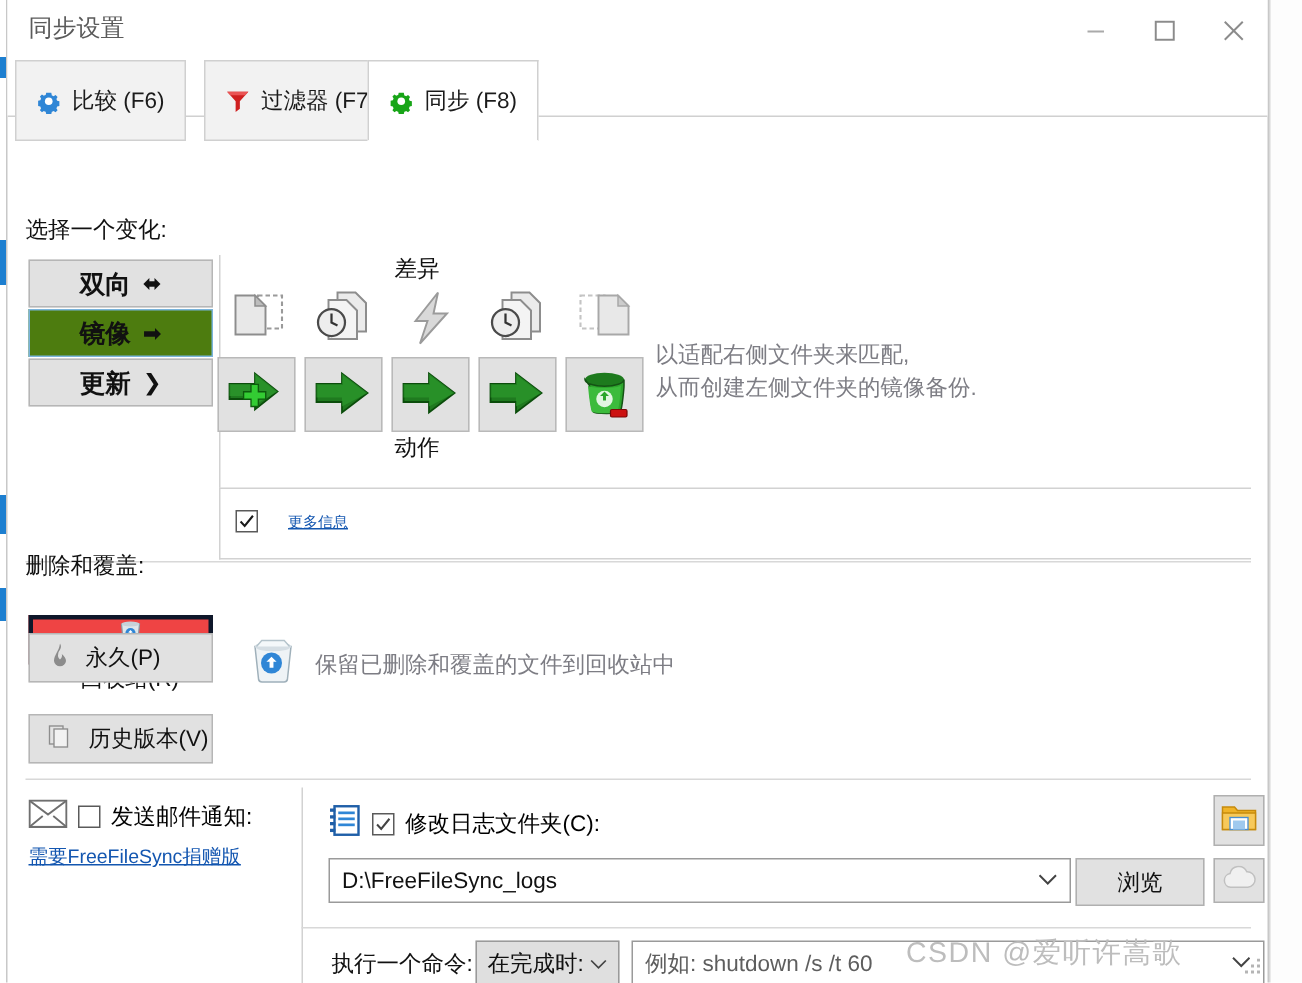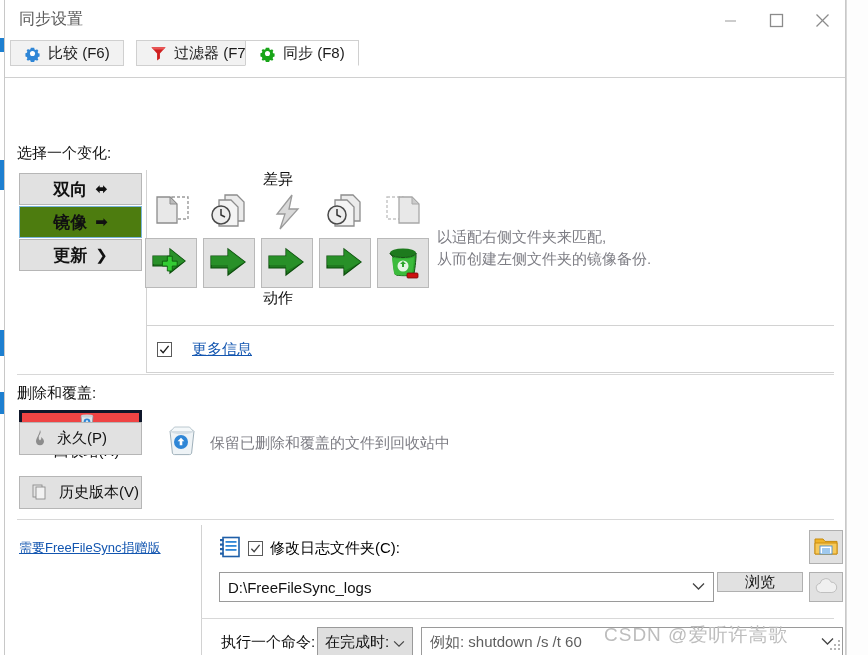--- a/index.html
+++ b/index.html
@@ -23,21 +23,21 @@
   .titlebar{position:relative;height:40px;background:#ffffff;}
   .title-text{position:absolute;left:14px;top:9px;font-size:16px;color:#5a5a5a;}
   .wbtns{position:absolute;right:0;top:0;display:flex;}
   .wbtn{width:46px;height:40px;display:flex;align-items:center;justify-content:center;color:#6a6a6a;}
   .wbtn svg{display:block;}
 
   
   .tabbar{position:relative;height:38px;background:#ffffff;}
   .tabbar:after{content:"";position:absolute;left:0;right:0;bottom:0;height:1px;background:#d0d0d0;}
   .tab{
-    position:absolute;top:0;height:26px;box-sizing:border-box;
+    position:absolute;top:0;height:54px;box-sizing:border-box;
     display:flex;align-items:center;gap:7px;padding:0 13px;
     background:#f2f2f2;border:1px solid #d0d0d0;border-bottom:1px solid #d0d0d0;
     font-size:15px;color:#1b1b1b;z-index:1;
   }
   .tab.active{background:#ffffff;border-bottom-color:#ffffff;z-index:3;}
   .tab .ticon{width:17px;height:17px;display:block;}
 
   
   .content{position:relative;height:575px;}
 
@@ -64,21 +64,21 @@
 
   
   .movedpanel{position:absolute;left:141px;top:247px;width:688px;height:48px;
               border:1px solid #d2d2d2;border-right:none;box-sizing:border-box;background:#fff;}
   .vdiv{position:absolute;left:141px;top:92px;width:1px;height:156px;background:#d2d2d2;}
   .hr{position:absolute;height:1px;background:#d8d8d8;}
 
   .cbrow{position:absolute;display:flex;align-items:center;gap:8px;font-size:15px;}
   .cbox{width:15px;height:15px;box-sizing:border-box;border:1px solid #5a5a5a;background:#fff;
         display:inline-flex;align-items:center;justify-content:center;}
-  .link{color:#1356b0;text-decoration:underline;font-size:15px;}
+  .link{color:#1356b0;text-decoration:underline;font-size:10px;}
 
   
   .delbtn{
     position:absolute;left:14px;width:123px;height:33px;box-sizing:border-box;
     background:#e1e1e1;border:1px solid #b6b6b6;
     display:flex;align-items:center;gap:9px;padding-left:12px;font-size:15px;color:#111;
   }
   .delbtn.sel{background:#ef4444;border:3px solid #0f172a;flex-direction:column;}
 
   .delnote{position:absolute;left:205px;top:356px;font-size:15px;color:#7d7d84;}
@@ -281,21 +281,21 @@
       <span class="cbox">
         <svg width="11" height="11" viewBox="0 0 12 12">
             <path d="M1.5 6.2l3 3.2 6-7.4" fill="none" stroke="#1a1a1a" stroke-width="1.5"></path>
           </svg>
       </span>
       <a class="link" style="margin-left:12px;" href="#">更多信息</a>
     </div>
 
     <div class="hr" style="left:12px;top:296px;width:817px;"></div>
 
-    <div class="sec-label" style="left:12px;top:306px;">删除和覆盖:</div>
+    <div class="sec-label" style="left:12px;top:290px;">删除和覆盖:</div>
 
     <div class="delbtn sel" style="top:332px;">
       <span>
         <svg width="16" height="17" viewBox="0 0 16 17">
             <path d="M2 3h12l-1.2 12.2c-.1.6-.6.8-1.2.8H4.4c-.6 0-1.1-.2-1.2-.8z" fill="#dfe6ea" stroke="#8a9aa5" stroke-width="0.8"></path>
             <ellipse cx="8" cy="3" rx="6" ry="1.6" fill="#c7d2d9"></ellipse>
             <circle cx="8" cy="9" r="3.4" fill="#2f86d6"></circle>
             <path d="M6.4 8.6l1.6-1.6 1.6 1.6h-1v1.8H7.4V8.6z" fill="#fff"></path>
           </svg>
       </span>
@@ -326,20 +326,33 @@
           <path d="M6 8l3.5-4h15L28 8" fill="#f4f8fa" stroke="#b4c3cb" stroke-width="0.9"></path>
           <circle cx="16" cy="19" r="7" fill="#2f86d6"></circle>
           <path d="M12.6 18.2l3.4-3.4 3.4 3.4h-2.1v4h-2.6v-4z" fill="#fff"></path>
         </svg>
     </div>
     <div class="delnote">保留已删除和覆盖的文件到回收站中</div>
 
     <div class="hr" style="left:12px;top:441px;width:817px;"></div>
 
     <div class="mailzone">
+      <div class="mailrow">
+        <span>
+          <svg width="26" height="19" viewBox="0 0 26 19">
+              <rect x="0.7" y="0.7" width="24.6" height="17.6" fill="#ffffff" stroke="#6f6f6f" stroke-width="1.4"></rect>
+              <path d="M1 1l12 9 12-9" fill="none" stroke="#6f6f6f" stroke-width="1.4"></path>
+              <path d="M1 18l8.5-7M25 18l-8.5-7" fill="none" stroke="#6f6f6f" stroke-width="1.2"></path>
+            </svg>
+        </span>
+        <span class="cbox empty">
+          
+        </span>
+        <span>发送邮件通知:</span>
+      </div>
       <a class="mail-link" href="#">需要FreeFileSync捐赠版</a>
     </div>
 
     <div class="vdiv2"></div>
 
     <div class="logzone">
       <div class="mailrow">
         <span>
           <svg width="22" height="22" viewBox="0 0 22 22">
               <rect x="4" y="1.5" width="16" height="19" fill="#ffffff" stroke="#1f5fa8" stroke-width="1.6"></rect>
@@ -373,21 +386,21 @@
     </div>
 
     <div class="txtin" style="left:214px;top:494px;width:495px;">
       <span>D:\FreeFileSync_logs</span>
       <span class="caret">
         <svg width="13" height="9" viewBox="0 0 13 9">
             <path d="M1 1.5l5.5 5.5L12 1.5" fill="none" stroke="#444" stroke-width="1.3"></path>
           </svg>
       </span>
     </div>
-    <div class="gbtn" style="left:712px;top:494px;width:86px;height:20px;">
+    <div class="gbtn" style="left:712px;top:494px;width:86px;height:32px;">
       <span>浏览</span>
     </div>
     <div class="gbtn" style="left:804px;top:494px;width:34px;height:30px;">
       <span>
         <svg width="24" height="16" viewBox="0 0 24 16">
             <path d="M6.4 14.5A4.6 4.6 0 016 5.4a5.9 5.9 0 0111.2-1.2 4.4 4.4 0 01.7 10.3z" fill="#f0f0f0" stroke="#c0c0c0" stroke-width="1"></path>
           </svg>
       </span>
     </div>
 

